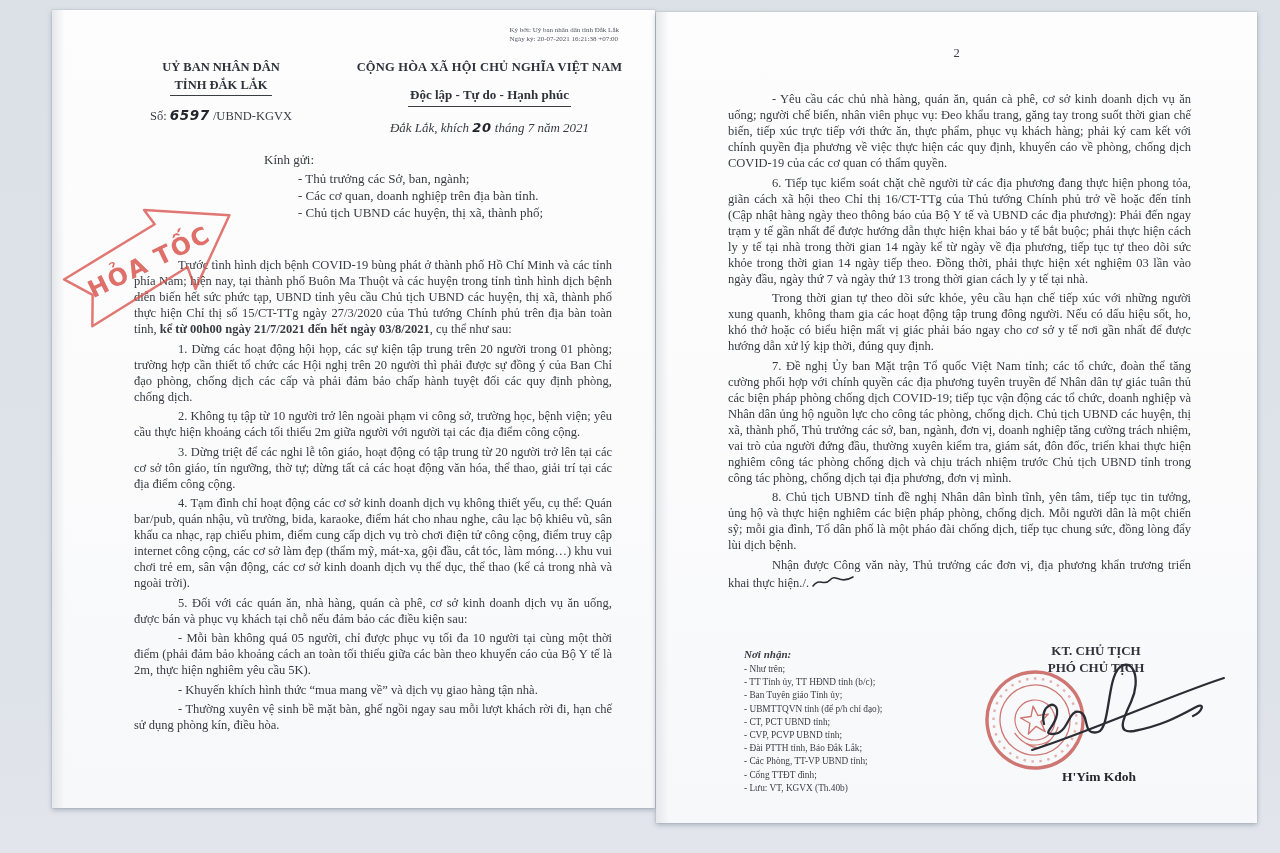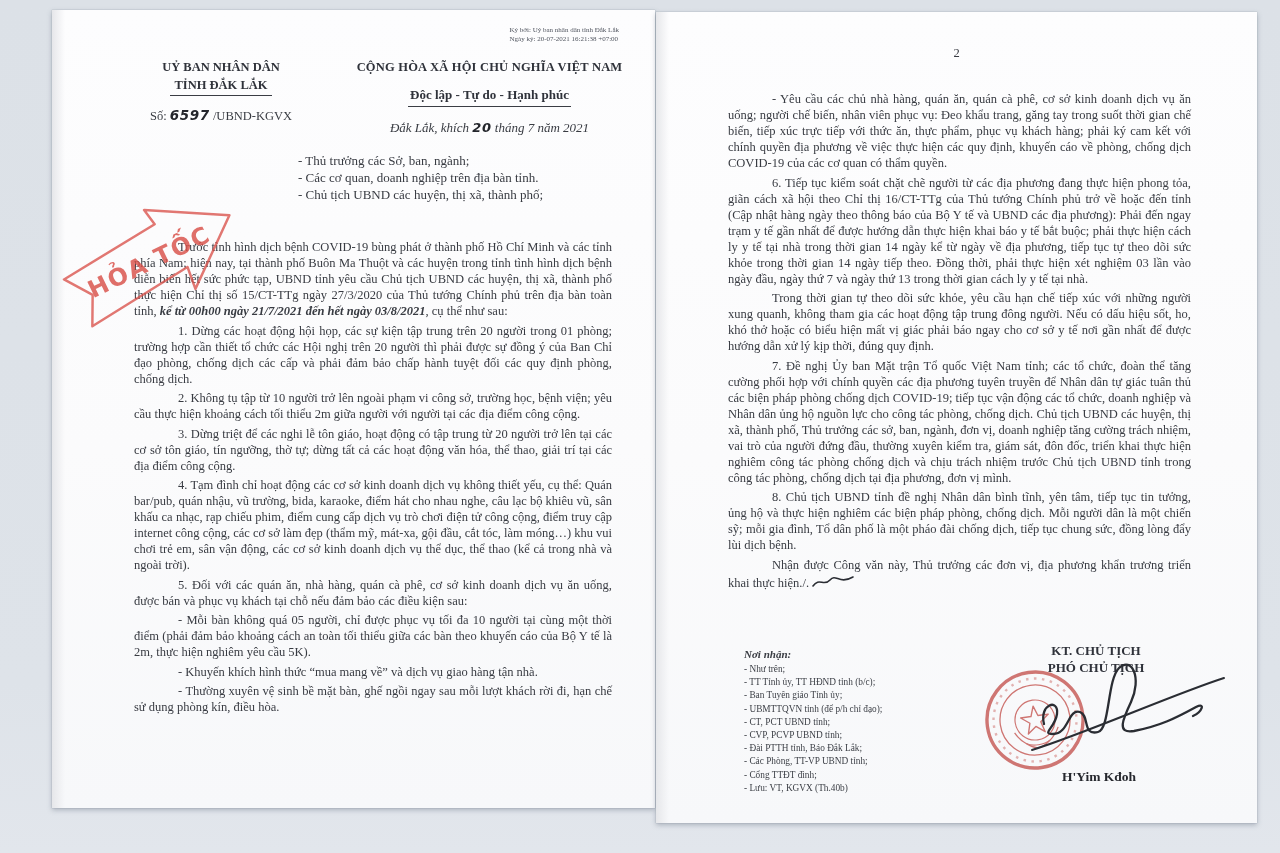--- a/index.html
+++ b/index.html
@@ -42,21 +42,21 @@
   .kg-item{margin-left:34px;line-height:17px;}
 
   
   .hoa-toc{position:absolute;left:4px;top:180px;width:190px;height:140px;transform:rotate(-26deg);opacity:.9;}
 
   
   .body-text{font-size:12.5px;line-height:16px;text-align:justify;}
   #page1 .body-text{margin:36px 43px 0 82px;}
   #page2 .body-text{margin:30px 66px 0 72px;}
   .body-text p{margin:0 0 3.5px 0;text-indent:44px;}
-  .em{font-weight:bold;font-style:italic;}
+  .em{font-weight:bold;}
 
   
   .pg-num{text-align:center;padding-top:34px;font-size:12.5px;}
   .ink-mark{vertical-align:-2px;margin-left:2px;}
   .noi-nhan{position:absolute;left:88px;top:636px;width:240px;}
   .nn-label{font-weight:bold;font-style:italic;font-size:11px;margin-bottom:3px;}
   .nn-item{font-size:9.3px;line-height:13.2px;padding-left:8px;text-indent:-8px;color:#3d4047;}
   .sign-titles{position:absolute;left:330px;top:630px;width:220px;text-align:center;font-weight:bold;font-size:13px;line-height:17px;color:#2f323a;}
   .seal{position:absolute;left:327px;top:656px;width:104px;height:104px;transform:rotate(-8deg);opacity:.85;}
   .signature{position:absolute;left:368px;top:634px;width:210px;height:112px;}
@@ -87,20 +87,21 @@
       <div><span class="rep-l2">Độc lập - Tự do - Hạnh phúc</span></div>
       <div class="dateline">
         <span>Đắk Lắk, khích</span>
         <span class="hand">20</span>
         <span>tháng 7 năm 2021</span>
       </div>
     </div>
   </div>
 
   <div class="kinh-gui">
+    <div class="kg-label">Kính gửi:</div>
     <div class="kg-item">- Thủ trưởng các Sở, ban, ngành;</div>
     <div class="kg-item">- Các cơ quan, doanh nghiệp trên địa bàn tỉnh.</div>
     <div class="kg-item">- Chủ tịch UBND các huyện, thị xã, thành phố;</div>
   </div>
 
   <svg class="hoa-toc" viewBox="0 0 230 130">
     <polygon points="10,40 138,28 134,7 224,58 148,120 151,92 16,106 33,72" fill="none" stroke="#d94f48" stroke-width="3" stroke-linejoin="round" opacity="0.85"></polygon>
     <text x="112" y="76" text-anchor="middle" font-family="DejaVu Sans, sans-serif" font-weight="bold" font-size="29" letter-spacing="2" fill="#d94f48" opacity="0.9">HỎA TỐC</text>
   </svg>
 

